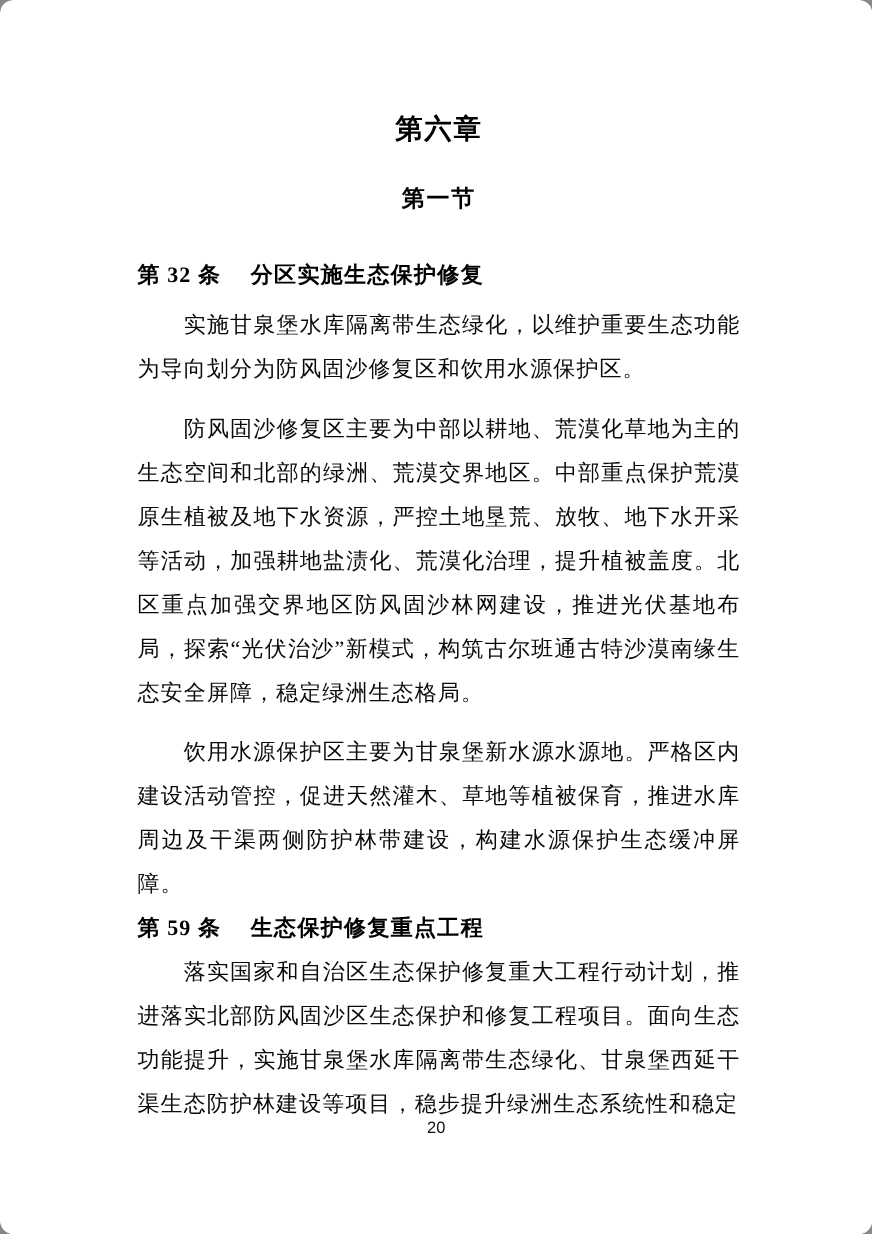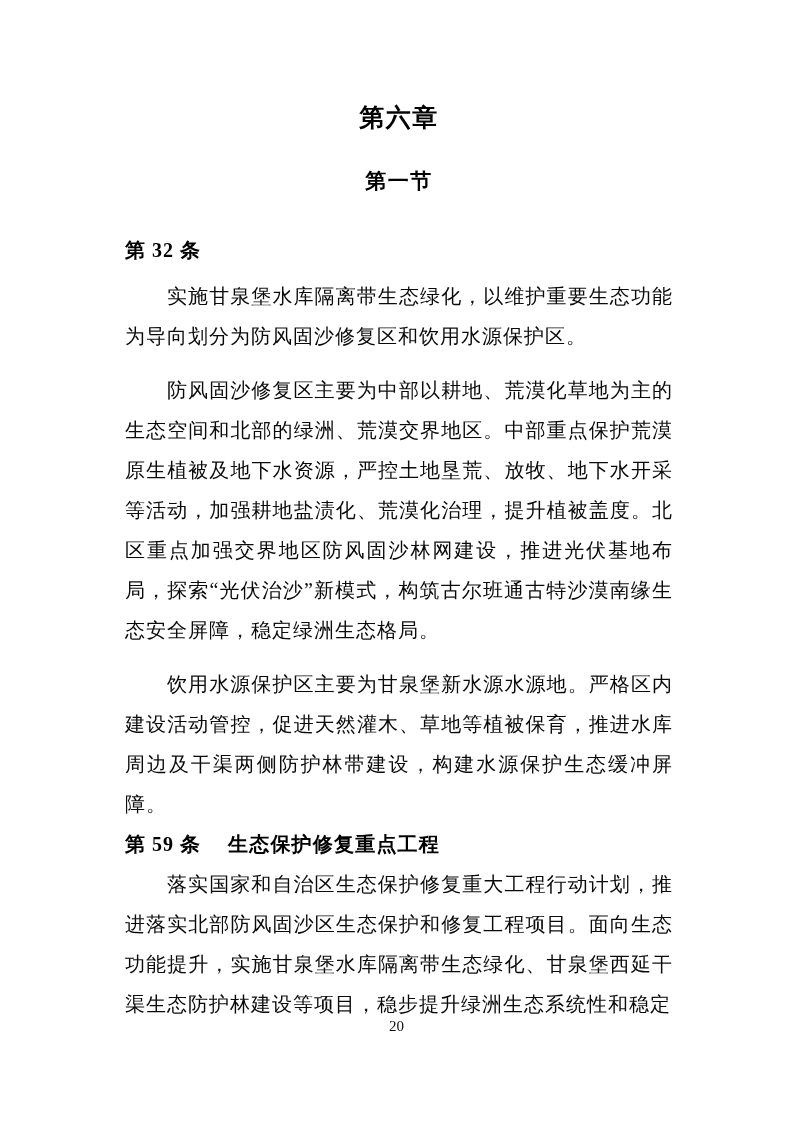--- a/index.html
+++ b/index.html
@@ -1,15 +1,15 @@
 <!DOCTYPE html>
 <html><head>
 <meta charset="utf-8">
 <style>
-  * { margin: 0; padding: 0; box-sizing: border-box; }
+  * { margin: 0; padding: 0; box-sizing: border-box; border-radius: 12px; }
   html, body { background: #888; }
   .page {
     position: relative;
     width: 793px;
     height: 1122px;
     margin: 0 auto;
     background: #ffffff;
     color: #000;
     overflow: hidden;
   }
@@ -67,21 +67,21 @@
     color: #0a0a0a;
   }
   .para.after-heading { margin-top: 6px; }
   .para.tight { margin-top: 0; }
   .page-number {
     position: absolute;
     left: 0;
     right: 0;
     top: 1016px;
     text-align: center;
-    font-family: Liberation Serif, serif;
+    font-family: Liberation Sans, sans-serif;
     font-size: 15px;
     line-height: 20px;
     color: #111;
   }
 </style>
 </head>
 <body>
 
 <div class="page">
   <div class="content">
@@ -90,20 +90,21 @@
       <span>第六章</span>
     </div>
 
     <div class="section-heading">
       <span>第一节</span>
     </div>
 
     <div class="article">
       <div class="article-heading">
         <span class="article-label">第 32 条</span>
+        <span class="article-title">分区实施生态保护修复</span>
       </div>
       <p class="para after-heading">实施甘泉堡水库隔离带生态绿化，以维护重要生态功能为导向划分为防风固沙修复区和饮用水源保护区。</p>
       <p class="para">防风固沙修复区主要为中部以耕地、荒漠化草地为主的生态空间和北部的绿洲、荒漠交界地区。中部重点保护荒漠原生植被及地下水资源，严控土地垦荒、放牧、地下水开采等活动，加强耕地盐渍化、荒漠化治理，提升植被盖度。北区重点加强交界地区防风固沙林网建设，推进光伏基地布局，探索“光伏治沙”新模式，构筑古尔班通古特沙漠南缘生态安全屏障，稳定绿洲生态格局。</p>
       <p class="para">饮用水源保护区主要为甘泉堡新水源水源地。严格区内建设活动管控，促进天然灌木、草地等植被保育，推进水库周边及干渠两侧防护林带建设，构建水源保护生态缓冲屏障。</p>
     </div>
 
     <div class="article">
       <div class="article-heading">
         <span class="article-label">第 59 条</span>
         <span class="article-title">生态保护修复重点工程</span>

